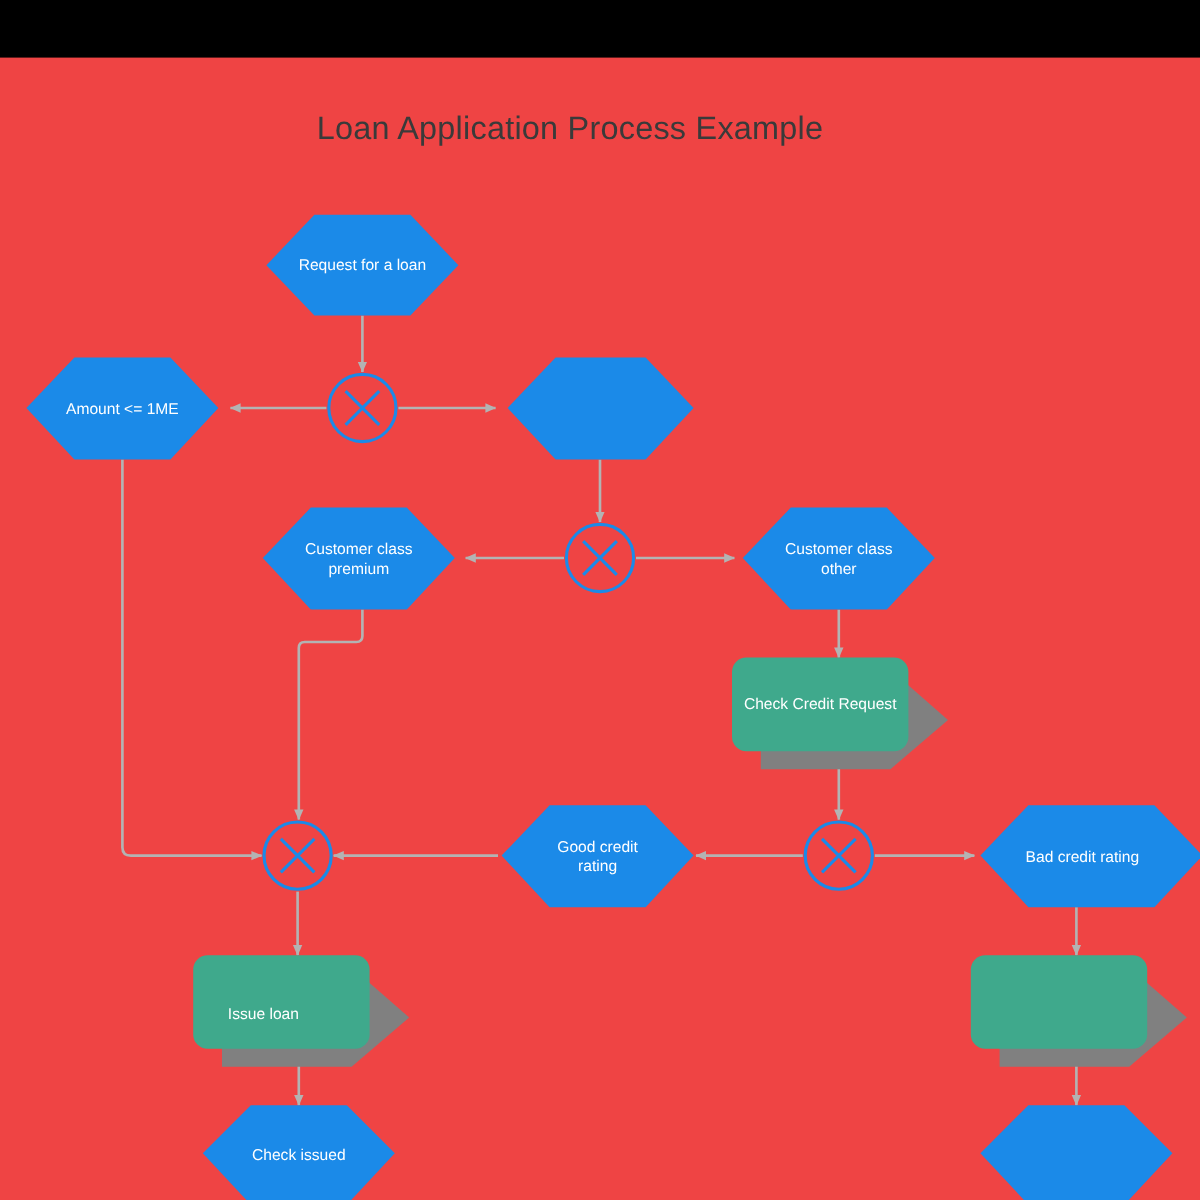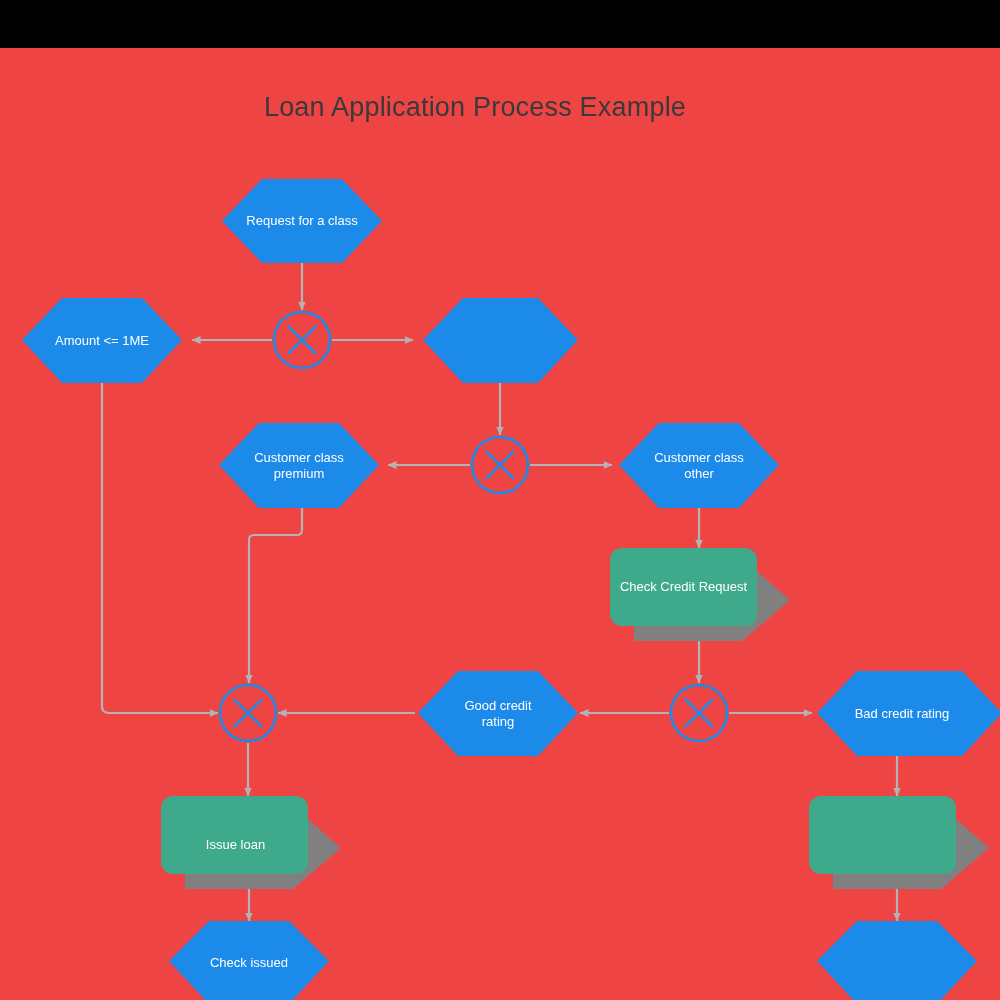--- a/index.html
+++ b/index.html
@@ -120,26 +120,26 @@
         <circle cx="699" cy="665" r="28"></circle>
         <path d="M685,651 L713,679 M713,651 L685,679"></path>
       </g>
       <g>
         <circle cx="248" cy="665" r="28"></circle>
         <path d="M234,651 L262,679 M262,651 L234,679"></path>
       </g>
     </g>
   </svg>
 
-  <div class="node-label" style="left:222px; top:131px; width:160px; height:84px;">Request for a class</div>
+  <div class="node-label" style="left:222px; top:131px; width:160px; height:84px;">Request for a loan</div>
   <div class="node-label" style="left:22px;  top:250px; width:160px; height:85px;">Amount &lt;= 1ME</div>
   <div class="node-label" style="left:219px; top:375px; width:160px; height:85px;">Customer class
 premium</div>
   <div class="node-label" style="left:619px; top:375px; width:160px; height:85px;">Customer class
 other</div>
   <div class="node-label" style="left:610px; top:500px; width:147px; height:78px;">Check Credit Request</div>
   <div class="node-label" style="left:418px; top:623px; width:160px; height:85px;">Good credit
 rating</div>
   <div class="node-label" style="left:817px; top:623px; width:170px; height:85px;">Bad credit rating</div>
-  <div class="node-label" style="left:162px; top:748px; width:147px; height:98px;">Issue loan</div>
+  <div class="node-label" style="left:146px; top:748px; width:147px; height:98px;">Issue loan</div>
   <div class="node-label" style="left:169px; top:873px; width:160px; height:83px;">Check issued</div>
 
 </div>
 
 </body></html>

